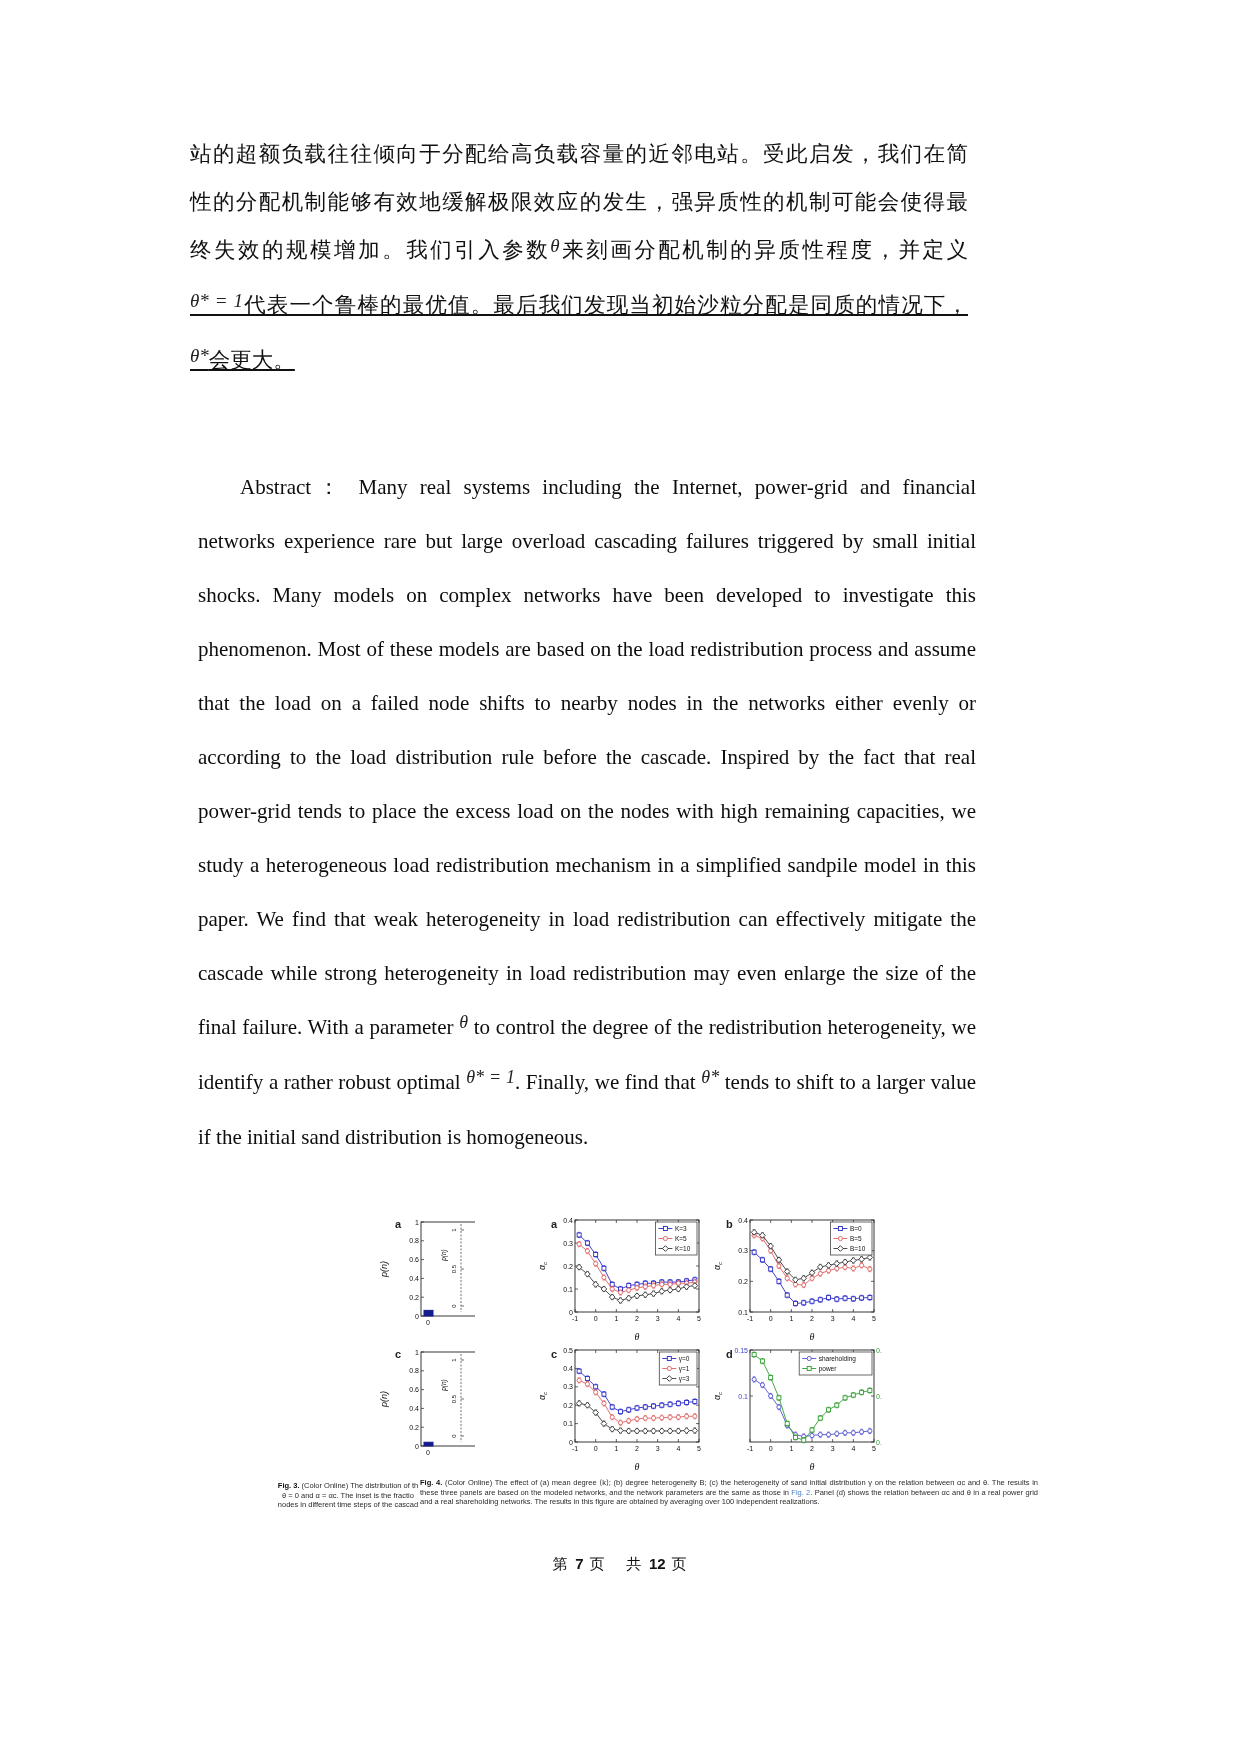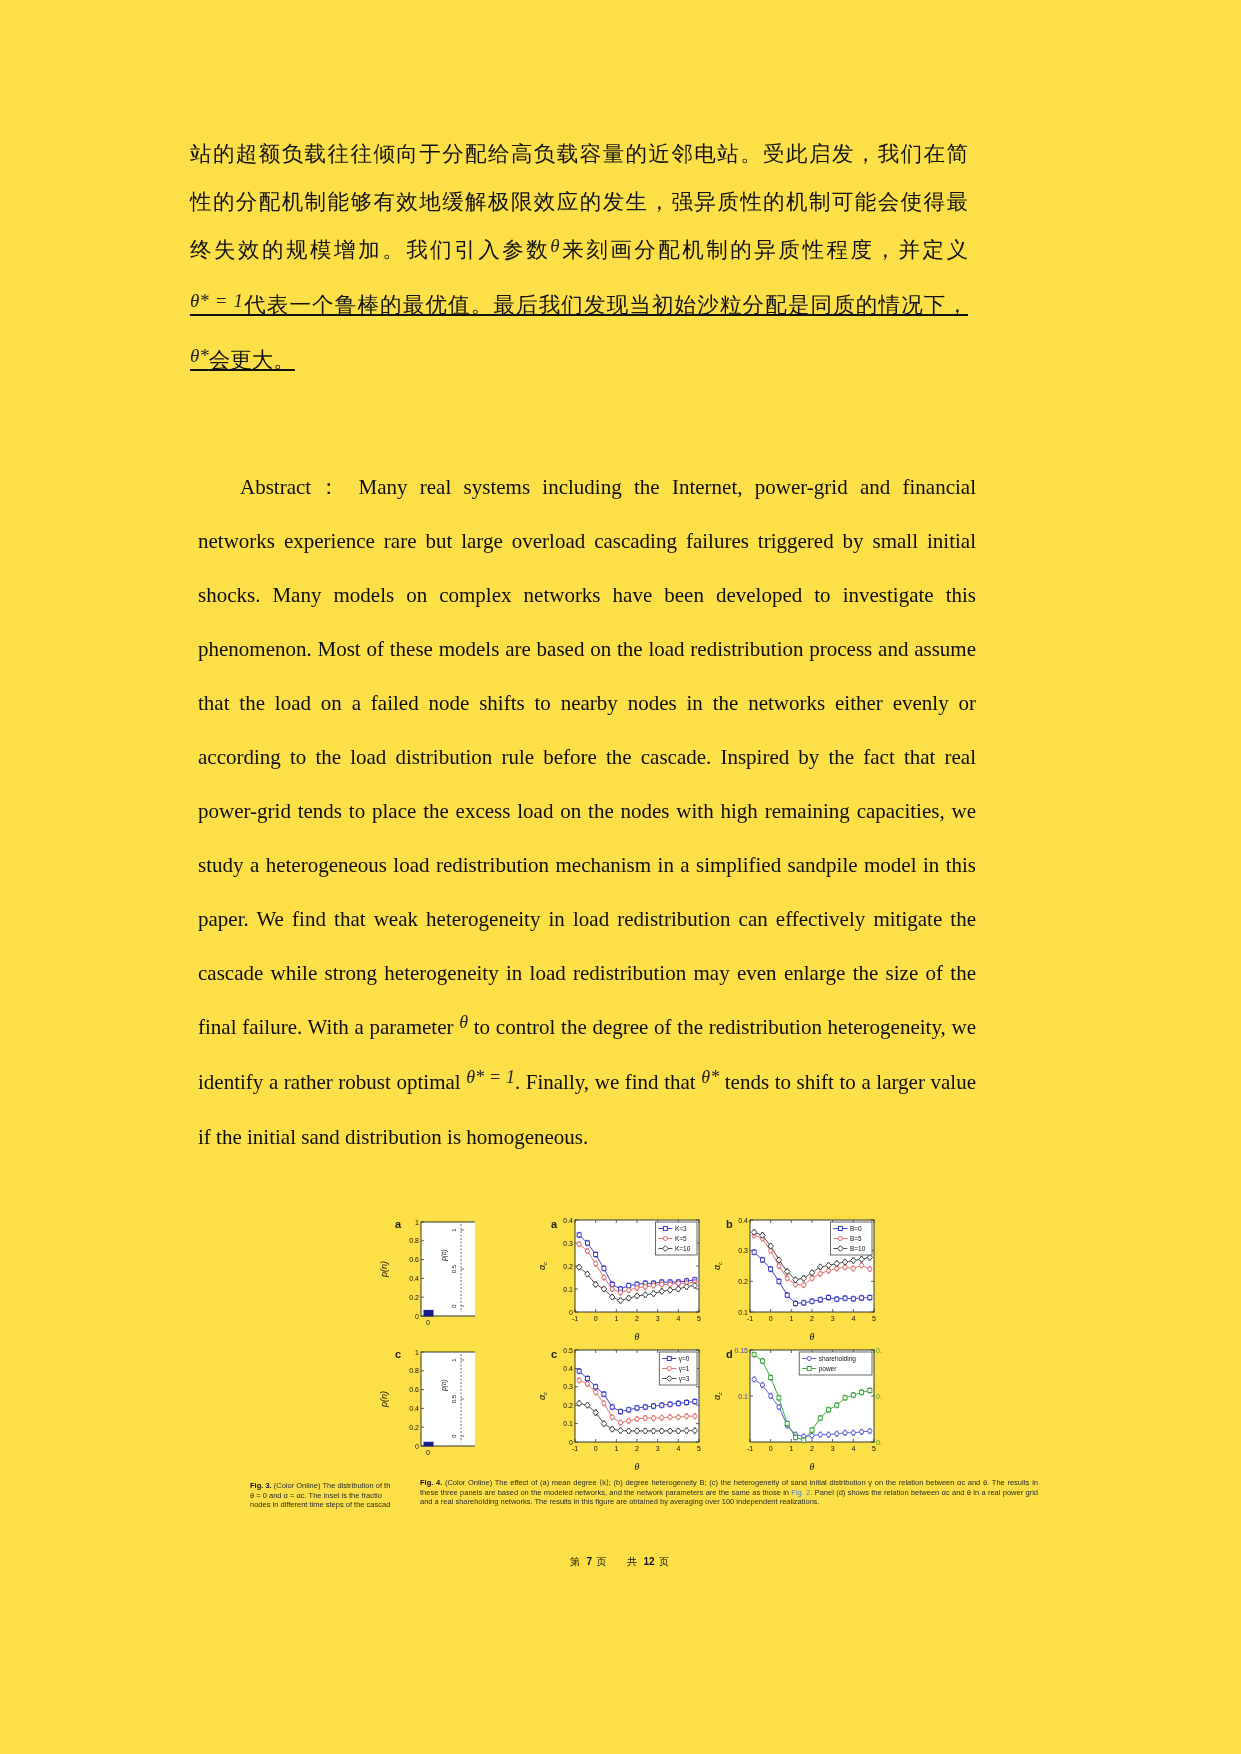--- a/index.html
+++ b/index.html
@@ -1,17 +1,17 @@
 <!DOCTYPE html>
 <html><head>
 <meta charset="utf-8">
 <style>
   html,body{margin:0;padding:0;background:#e8e8e8;}
   .page{
-    position:relative;width:1241px;height:1754px;background:#fde047;
+    position:relative;width:1241px;height:1754px;background:#ffffff;
     font-family:"Liberation Serif", serif;color:#1a1a1a;overflow:hidden;margin:0 auto;
   }
   
   .zh-para{position:absolute;left:190px;top:130px;width:778px;font-size:21.5px;color:#111;}
   .zh-line{line-height:48px;height:48px;text-align:justify;text-align-last:justify;}
   .zh-line.noj{text-align-last:left;}
   .zh-line.gap{margin-top:7px;text-decoration:underline;}
   .formula{
     font-family:"Liberation Serif", serif;font-style:italic;
     position:relative;top:-5px;font-size:19px;color:#222;
@@ -22,28 +22,28 @@
     font-size:21px;line-height:54px;text-align:justify;text-indent:42px;color:#0d0d0d;
   }
   .en-para .formula{font-size:18px;top:-6px;}
   
   .figmount{position:absolute;overflow:hidden;}
   .figmount svg{display:block;}
   .caption{
     position:absolute;font-family:"Liberation Sans", sans-serif;
     font-size:7.5px;line-height:9.5px;color:#2b2b2b;
   }
-  .cap3{left:250px;top:1481px;width:150px;}
+  .cap3{left:273px;top:1481px;width:150px;text-align:center;}
   .cap4{left:420px;top:1478px;width:618px;text-align:justify;}
   .caption b{font-weight:bold;color:#111;}
   .cap-link{color:#4a7fc6;text-decoration:none;cursor:pointer;}
   
   .footer{
     position:absolute;left:0;top:1555px;width:100%;text-align:center;
-    font-size:10px;color:#111;font-family:"Liberation Serif", serif;letter-spacing:2px;
+    font-size:15px;color:#111;font-family:"Liberation Serif", serif;letter-spacing:2px;
   }
   .footer .num{font-weight:bold;font-family:"Liberation Sans", sans-serif;letter-spacing:0;}
   .footer .sep{display:inline-block;width:14px;}
 </style>
 </head>
 <body>
 
 <div class="page">
 
   <div class="zh-para">

